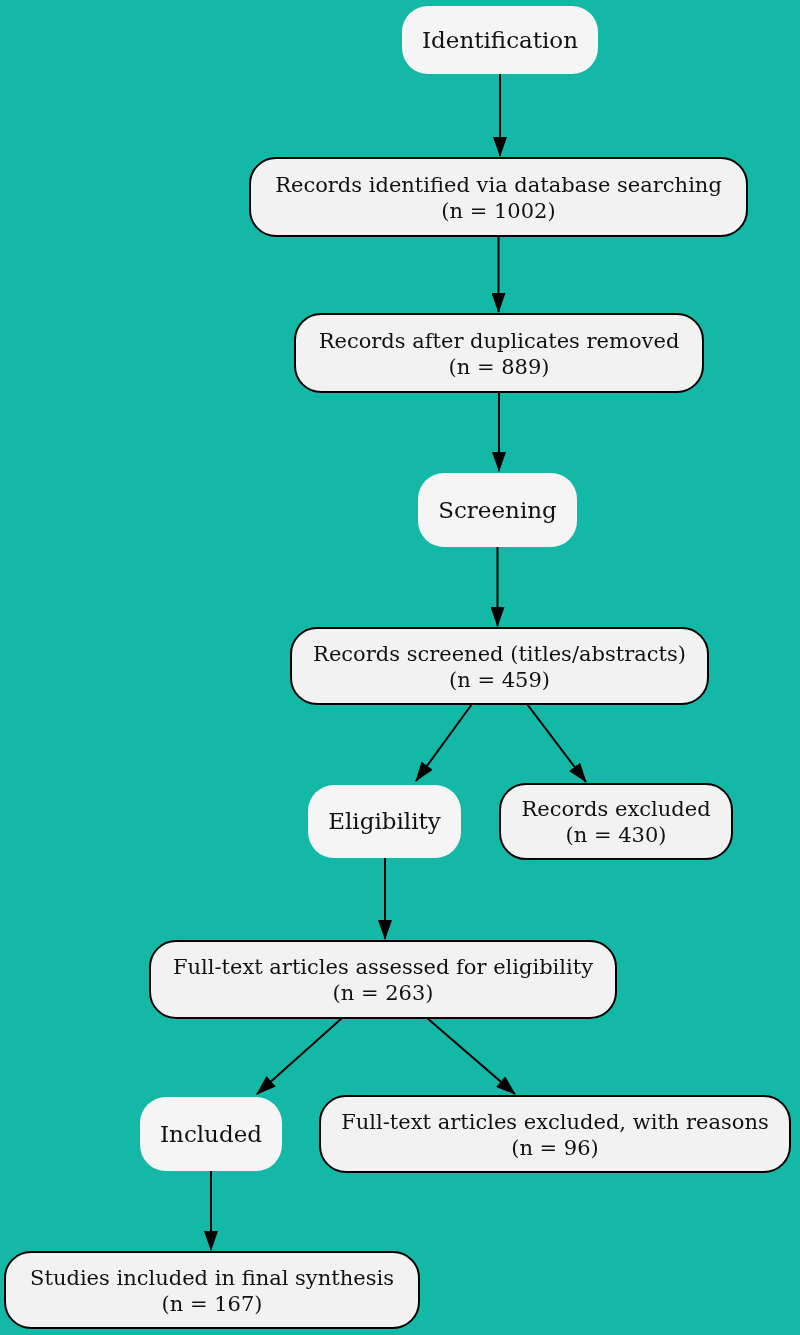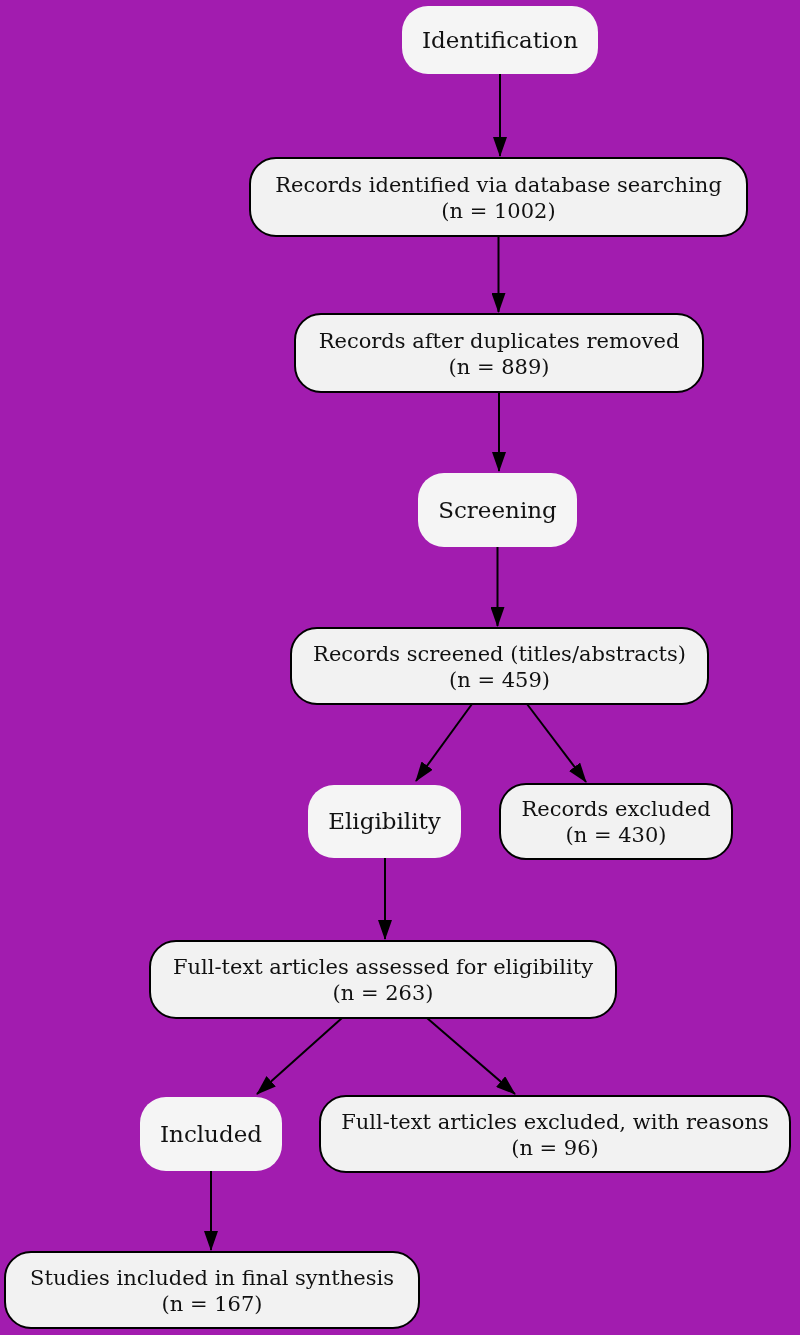--- a/index.html
+++ b/index.html
@@ -4,21 +4,21 @@
 <style>
   html, body {
     margin: 0;
     padding: 0;
     background: #ffffff;
   }
   .canvas {
     position: relative;
     width: 800px;
     height: 1335px;
-    background: #a21caf;
+    background: #14b8a6;
     font-family: "DejaVu Serif", "Liberation Serif", serif;
   }
   svg { display: block; }
   .edge {
     stroke: #000000;
     stroke-width: 2;
     fill: none;
   }
   .box-rect {
     stroke: #000000;

